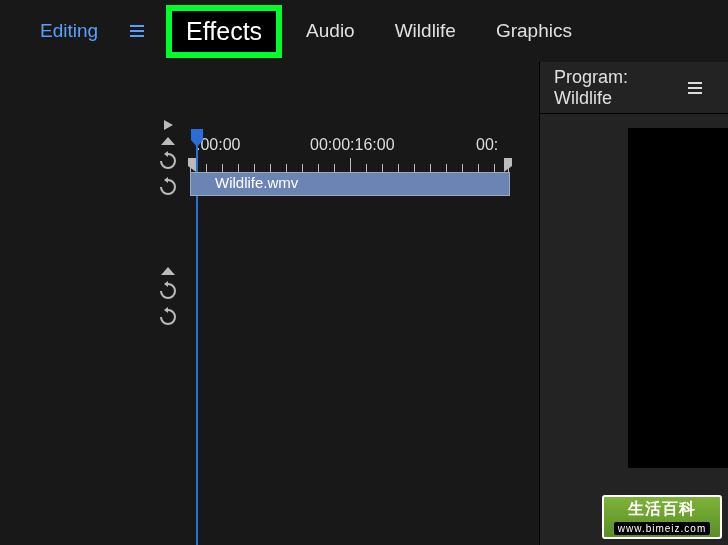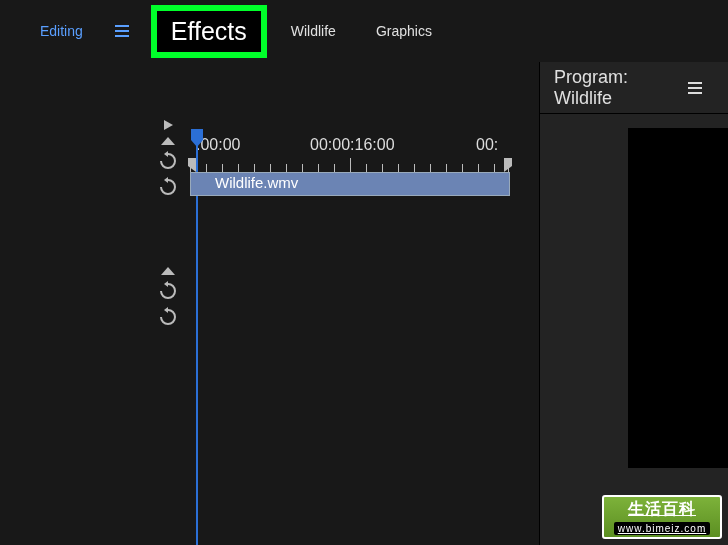--- a/index.html
+++ b/index.html
@@ -12,21 +12,21 @@
   }
   .topbar {
     height: 62px;
     display: flex;
     align-items: center;
     padding: 0 20px;
     gap: 0;
   }
   .toptab {
     padding: 14px 20px;
-    font-size: 14px;
+    font-size: 19px;
     color: #e0e0e0;
     cursor: pointer;
     white-space: nowrap;
   }
   .toptab.active { color: #5a9fff; }
   .menu-icon { padding: 0 10px; display:flex; align-items:center; }
   .menu-icon svg { width: 18px; height: 18px; display:block; }
   .highlight-box {
     border: 6px solid #00ff2a;
     padding: 6px 14px;
@@ -149,41 +149,41 @@
   .watermark {
     position: absolute;
     right: 6px; bottom: 6px;
     width: 120px; height: 44px;
     background: linear-gradient(#7db23a,#5c8f22);
     border: 2px solid #fff;
     border-radius: 3px;
     display:flex; flex-direction:column; align-items:center; justify-content:center;
     font-size: 13px; color:#fff;
     letter-spacing: 1px;
-    text-decoration: underline;
   }
   .watermark .row1 { font-weight:bold; font-size:16px; }
   .watermark .row2 { font-size:10px; background:#000; padding:1px 4px; border-radius:2px; margin-top:2px; }
 </style>
 </head>
 <body>
 
 <div class="topbar">
   <div class="toptab active">Editing</div>
   <div class="menu-icon">
     <svg viewBox="0 0 18 18">
         <g stroke="#5a9fff" stroke-width="2">
           <line x1="2" y1="4" x2="16" y2="4"></line>
           <line x1="2" y1="9" x2="16" y2="9"></line>
           <line x1="2" y1="14" x2="16" y2="14"></line>
         </g>
       </svg>
   </div>
   <div class="spacer-sm"></div>
   <div class="highlight-box">Effects</div>
+  <div class="toptab">Audio</div>
   <div class="toptab">Wildlife</div>
   <div class="toptab">Graphics</div>
 </div>
 
 <div class="content">
   <div class="left-panel">
 
     <div class="timeline-gutter">
       <div class="play-tri">
         <svg viewBox="0 0 14 14">

